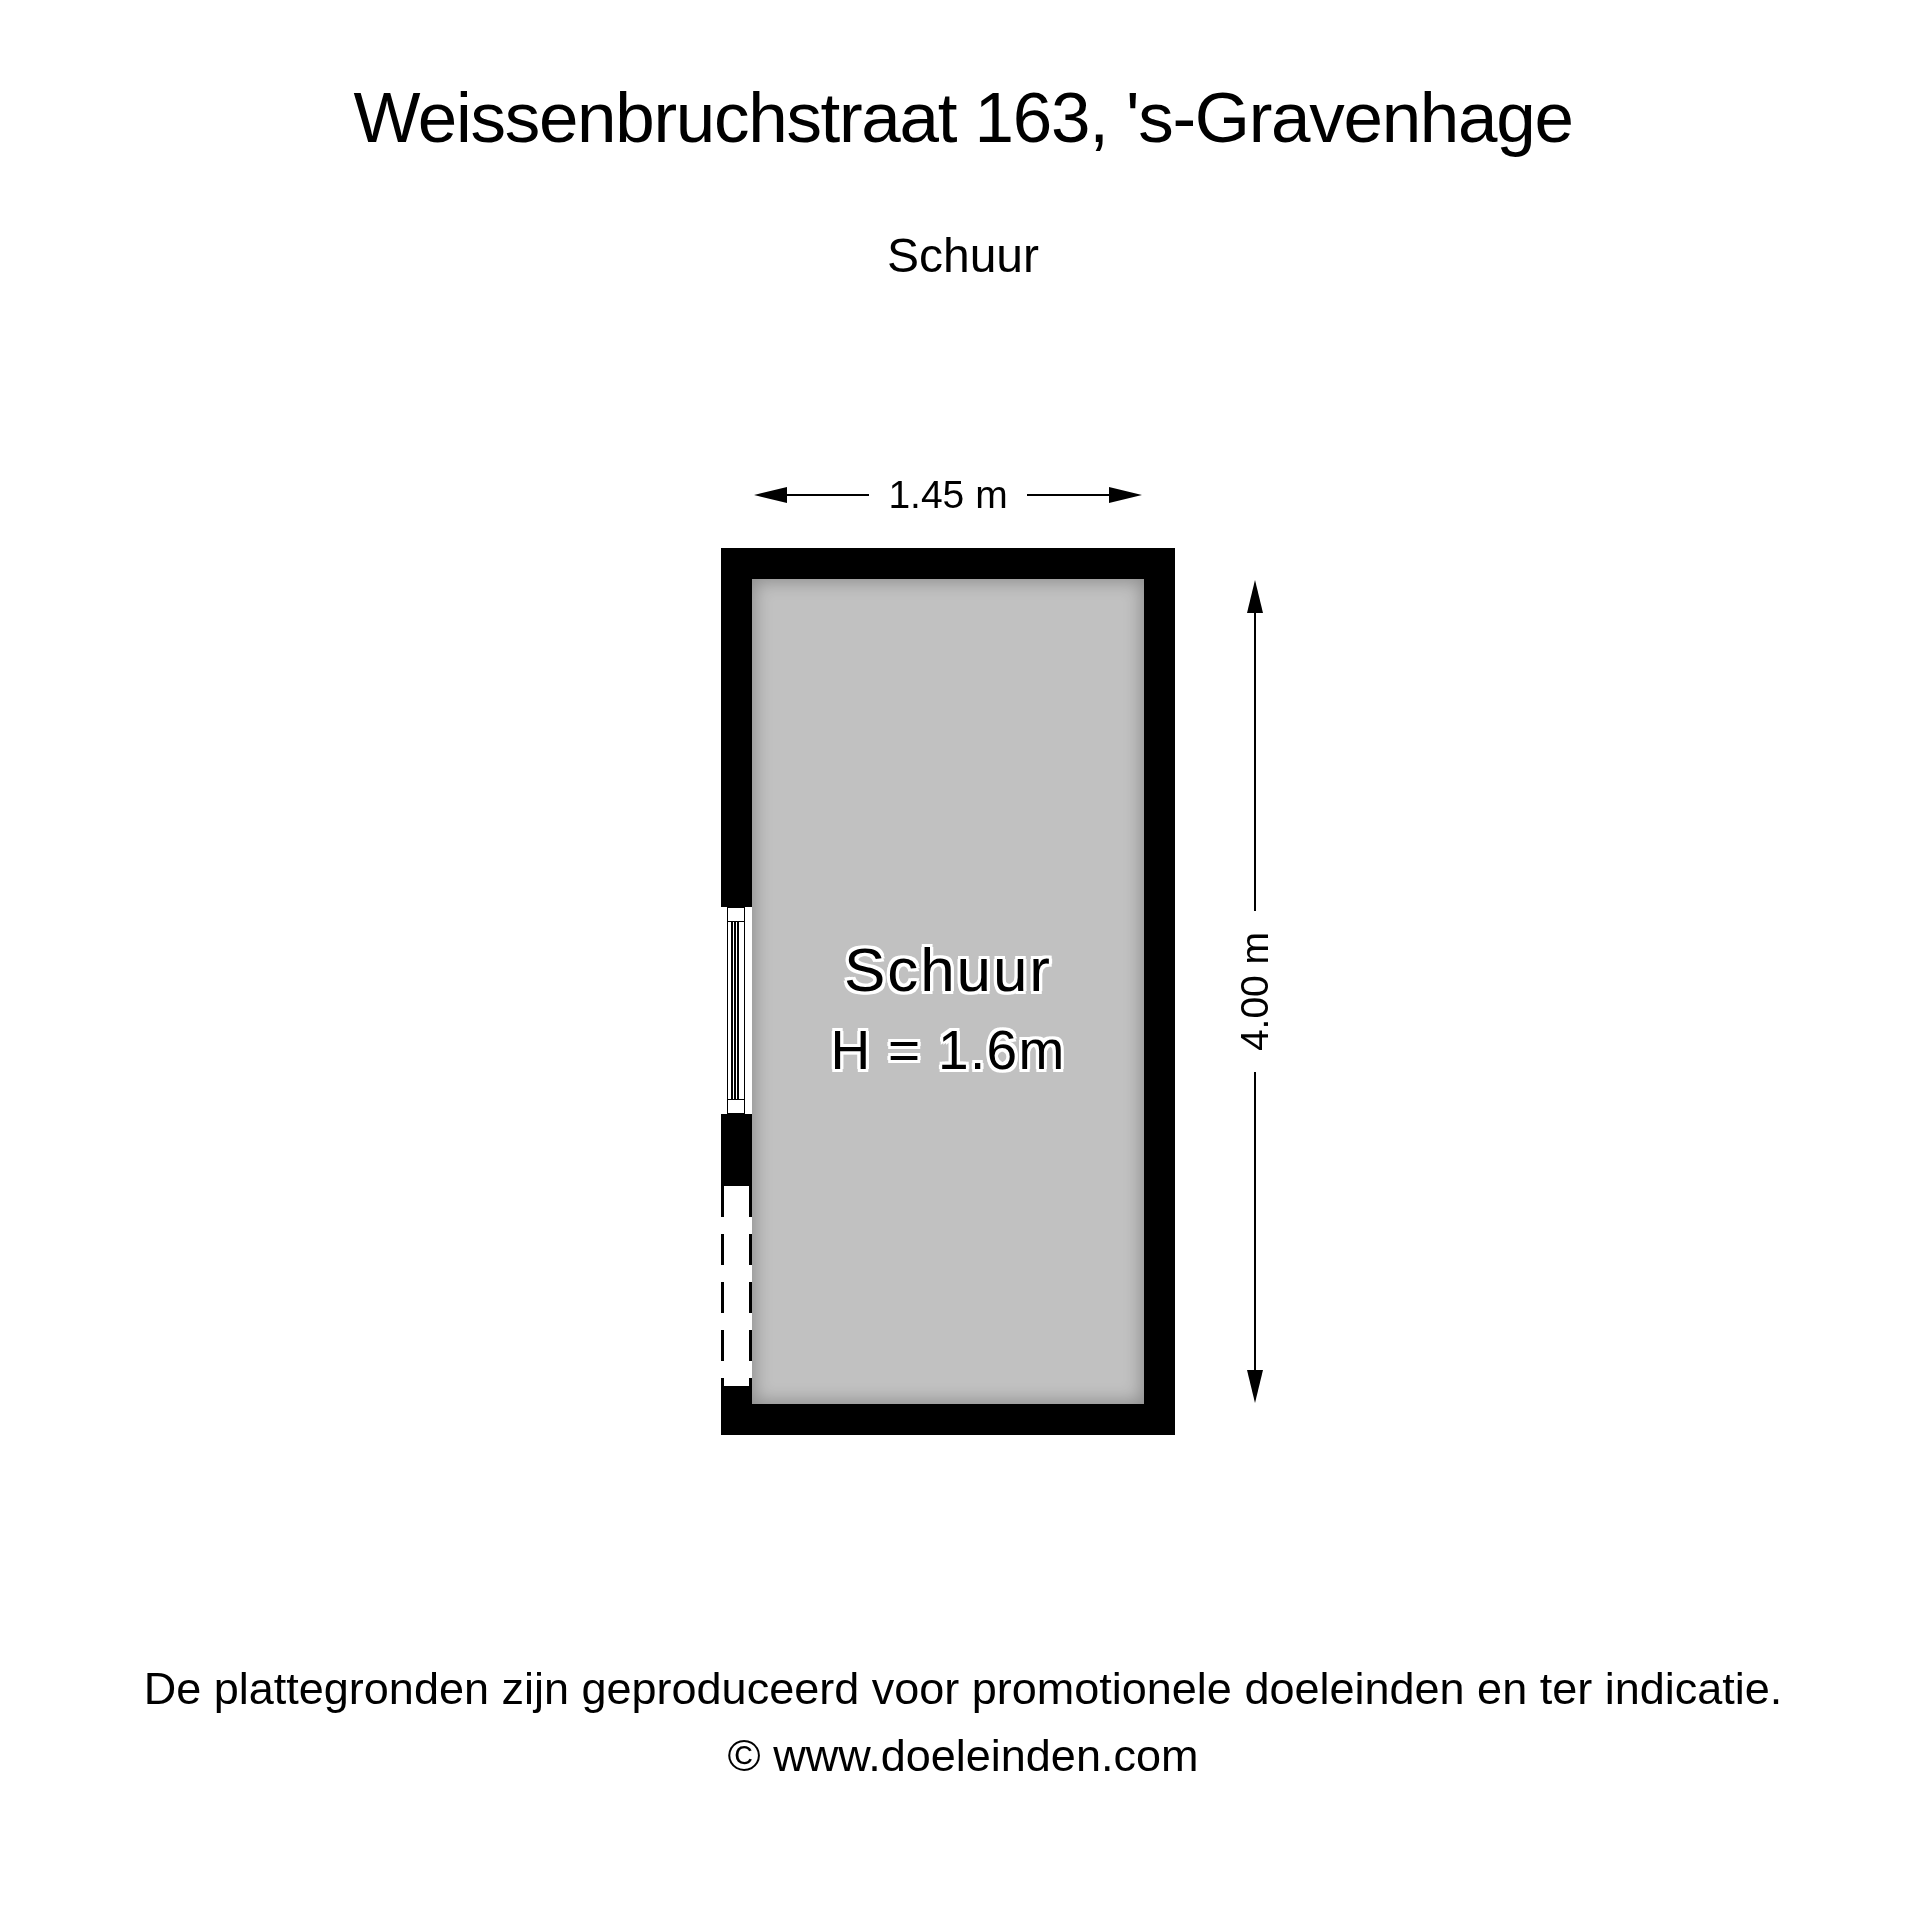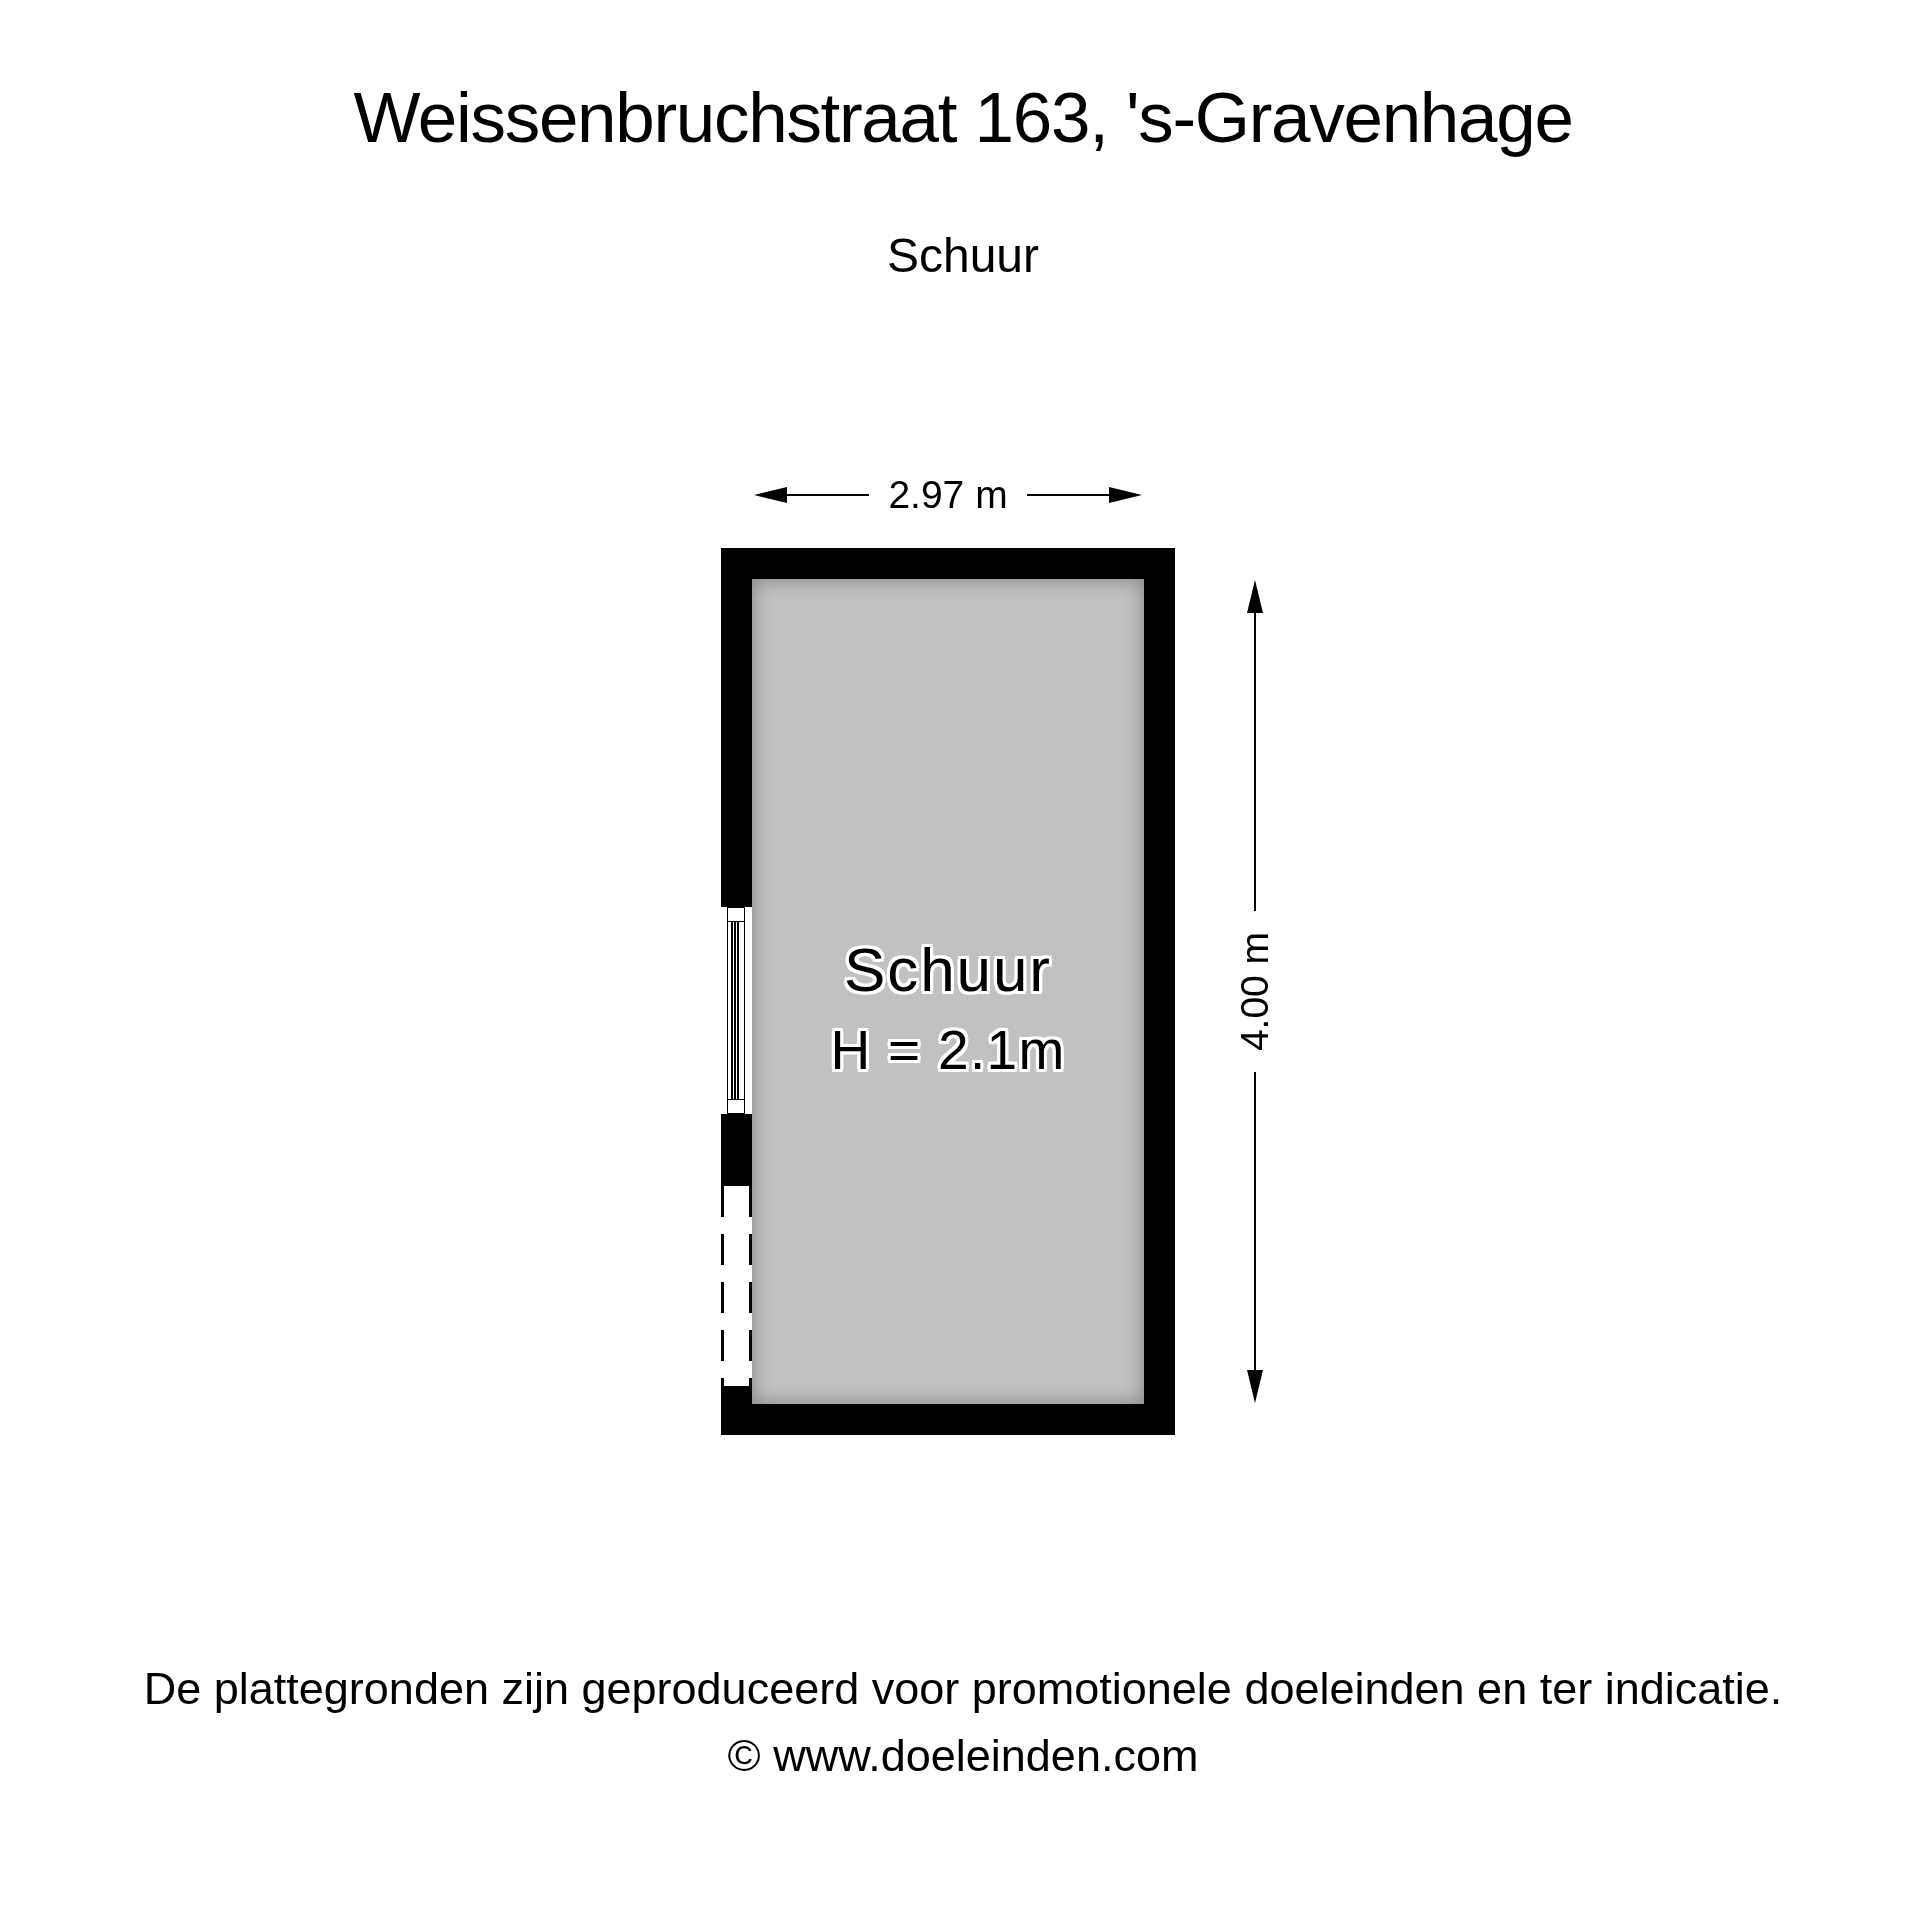--- a/index.html
+++ b/index.html
@@ -181,21 +181,21 @@
 <body>
 
 <div class="page">
 
   <div class="title">Weissenbruchstraat 163, 's-Gravenhage</div>
   <div class="subtitle">Schuur</div>
 
   <div class="dim-h">
     <span class="arr-left"></span>
     <span class="dline"></span>
-    <span class="dlabel">2.97 m</span>
+    <span class="dlabel">1.45 m</span>
     <span class="dline"></span>
     <span class="arr-right"></span>
   </div>
 
   <div class="plan">
     <div class="floor"></div>
 
     <div class="window-opening">
       <div class="window-frame">
         <div class="wf-cap-top"></div>
@@ -207,21 +207,21 @@
     </div>
 
     <div class="door-opening">
       <div class="door-dash left"></div>
       <div class="door-dash right"></div>
     </div>
   </div>
 
   <div class="room-label">
     <div class="room-name halo">Schuur</div>
-    <div class="room-height halo">H = 2.1m</div>
+    <div class="room-height halo">H = 1.6m</div>
   </div>
 
   <div class="dim-v">
     <span class="arr-up"></span>
     <span class="dline"></span>
     <span class="dlabel-box">
       <span>4.00 m</span>
     </span>
     <span class="dline"></span>
     <span class="arr-down"></span>

